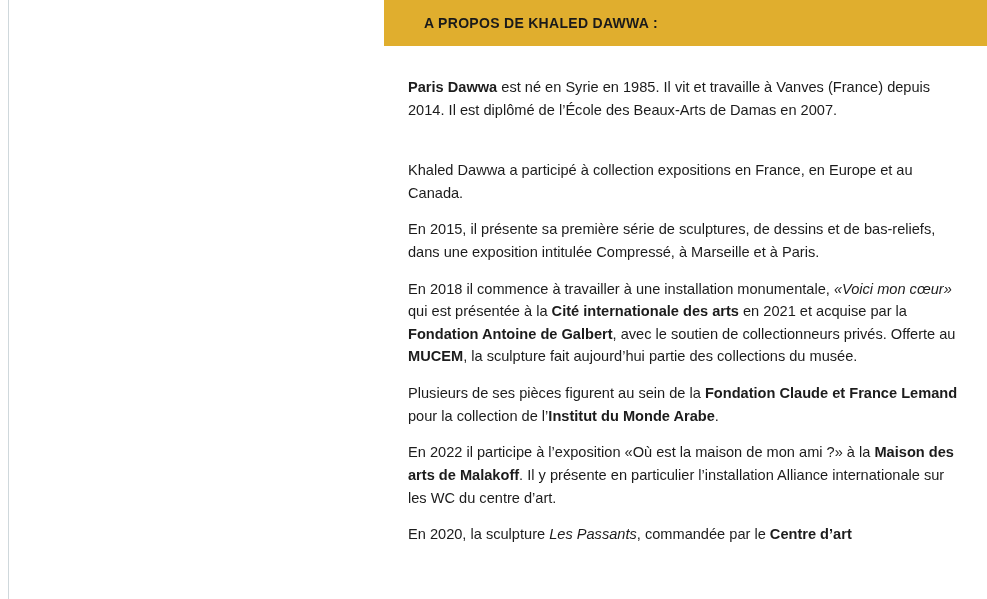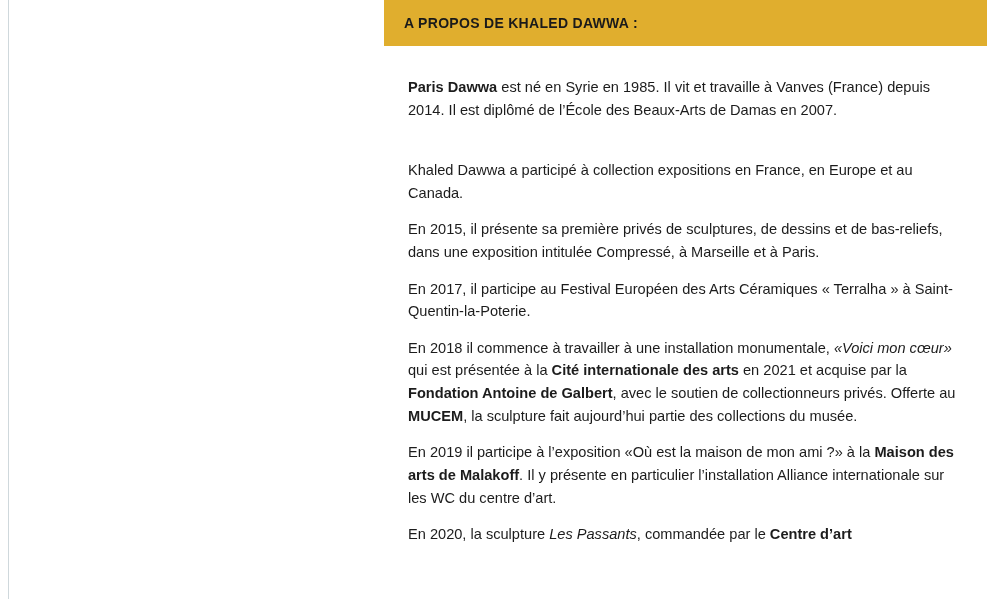--- a/index.html
+++ b/index.html
@@ -36,21 +36,21 @@
 
   #section-heading {
     background: #e0ae2e;
     color: #1a1a1a;
     font-size: 14px;
     font-weight: bold;
     letter-spacing: 0.3px;
     height: 46px;
     display: flex;
     align-items: center;
-    padding-left: 20px;
+    padding-left: 40px;
     box-sizing: border-box;
     text-transform: uppercase;
   }
 
   #body-text {
     padding: 0 24px 0 24px;
     box-sizing: border-box;
     color: #1c1c1c;
     font-size: 14.6px;
     line-height: 1.55;
@@ -83,31 +83,33 @@
   <div id="body-text">
 
     <p class="para intro">
       <b>Paris Dawwa</b><span> est né en Syrie en 1985. Il vit et travaille à Vanves (France) depuis 2014. Il est diplômé de l’École des Beaux-Arts de Damas en 2007.</span>
     </p>
 
     <div class="spacer-gap"></div>
 
     <p class="para">Khaled Dawwa a participé à collection expositions en France, en Europe et au Canada.</p>
 
-    <p class="para">En 2015, il présente sa première privés de sculptures, de dessins et de bas-reliefs, dans une exposition intitulée Compressé, à Marseille et à Paris.</p>
+    <p class="para">En 2015, il présente sa première série de sculptures, de dessins et de bas-reliefs, dans une exposition intitulée Compressé, à Marseille et à Paris.</p>
 
-    <p class="para">En 2017, il participe au Festival Européen des Arts Céramiques « Terralha » à Saint-Quentin-la-Poterie.</p>
 
     <p class="para">
       <span>En 2018 il commence à travailler à une installation monumentale, </span><i>«Voici mon cœur»</i><span> qui est présentée à la </span><b>Cité internationale des arts</b><span> en 2021 et acquise par la </span><b>Fondation Antoine de Galbert</b><span>, avec le soutien de collectionneurs privés. Offerte au </span><b>MUCEM</b><span>, la sculpture fait aujourd’hui partie des collections du musée.</span>
     </p>
 
+    <p class="para">
+      <span>Plusieurs de ses pièces figurent au sein de la </span><b>Fondation Claude et France Lemand</b><span> pour la collection de l’</span><b>Institut du Monde Arabe</b><span>.</span>
+    </p>
 
     <p class="para">
-      <span>En 2019 il participe à l’exposition «Où est la maison de mon ami ?» à la </span><b>Maison des arts de Malakoff</b><span>. Il y présente en particulier l’installation Alliance internationale sur les WC du centre d’art.</span>
+      <span>En 2022 il participe à l’exposition «Où est la maison de mon ami ?» à la </span><b>Maison des arts de Malakoff</b><span>. Il y présente en particulier l’installation Alliance internationale sur les WC du centre d’art.</span>
     </p>
 
     <p class="para">
       <span>En 2020, la sculpture </span><i>Les Passants</i><span>, commandée par le </span><b>Centre d’art</b>
     </p>
 
   </div>
 </div>
 
 </body></html>

